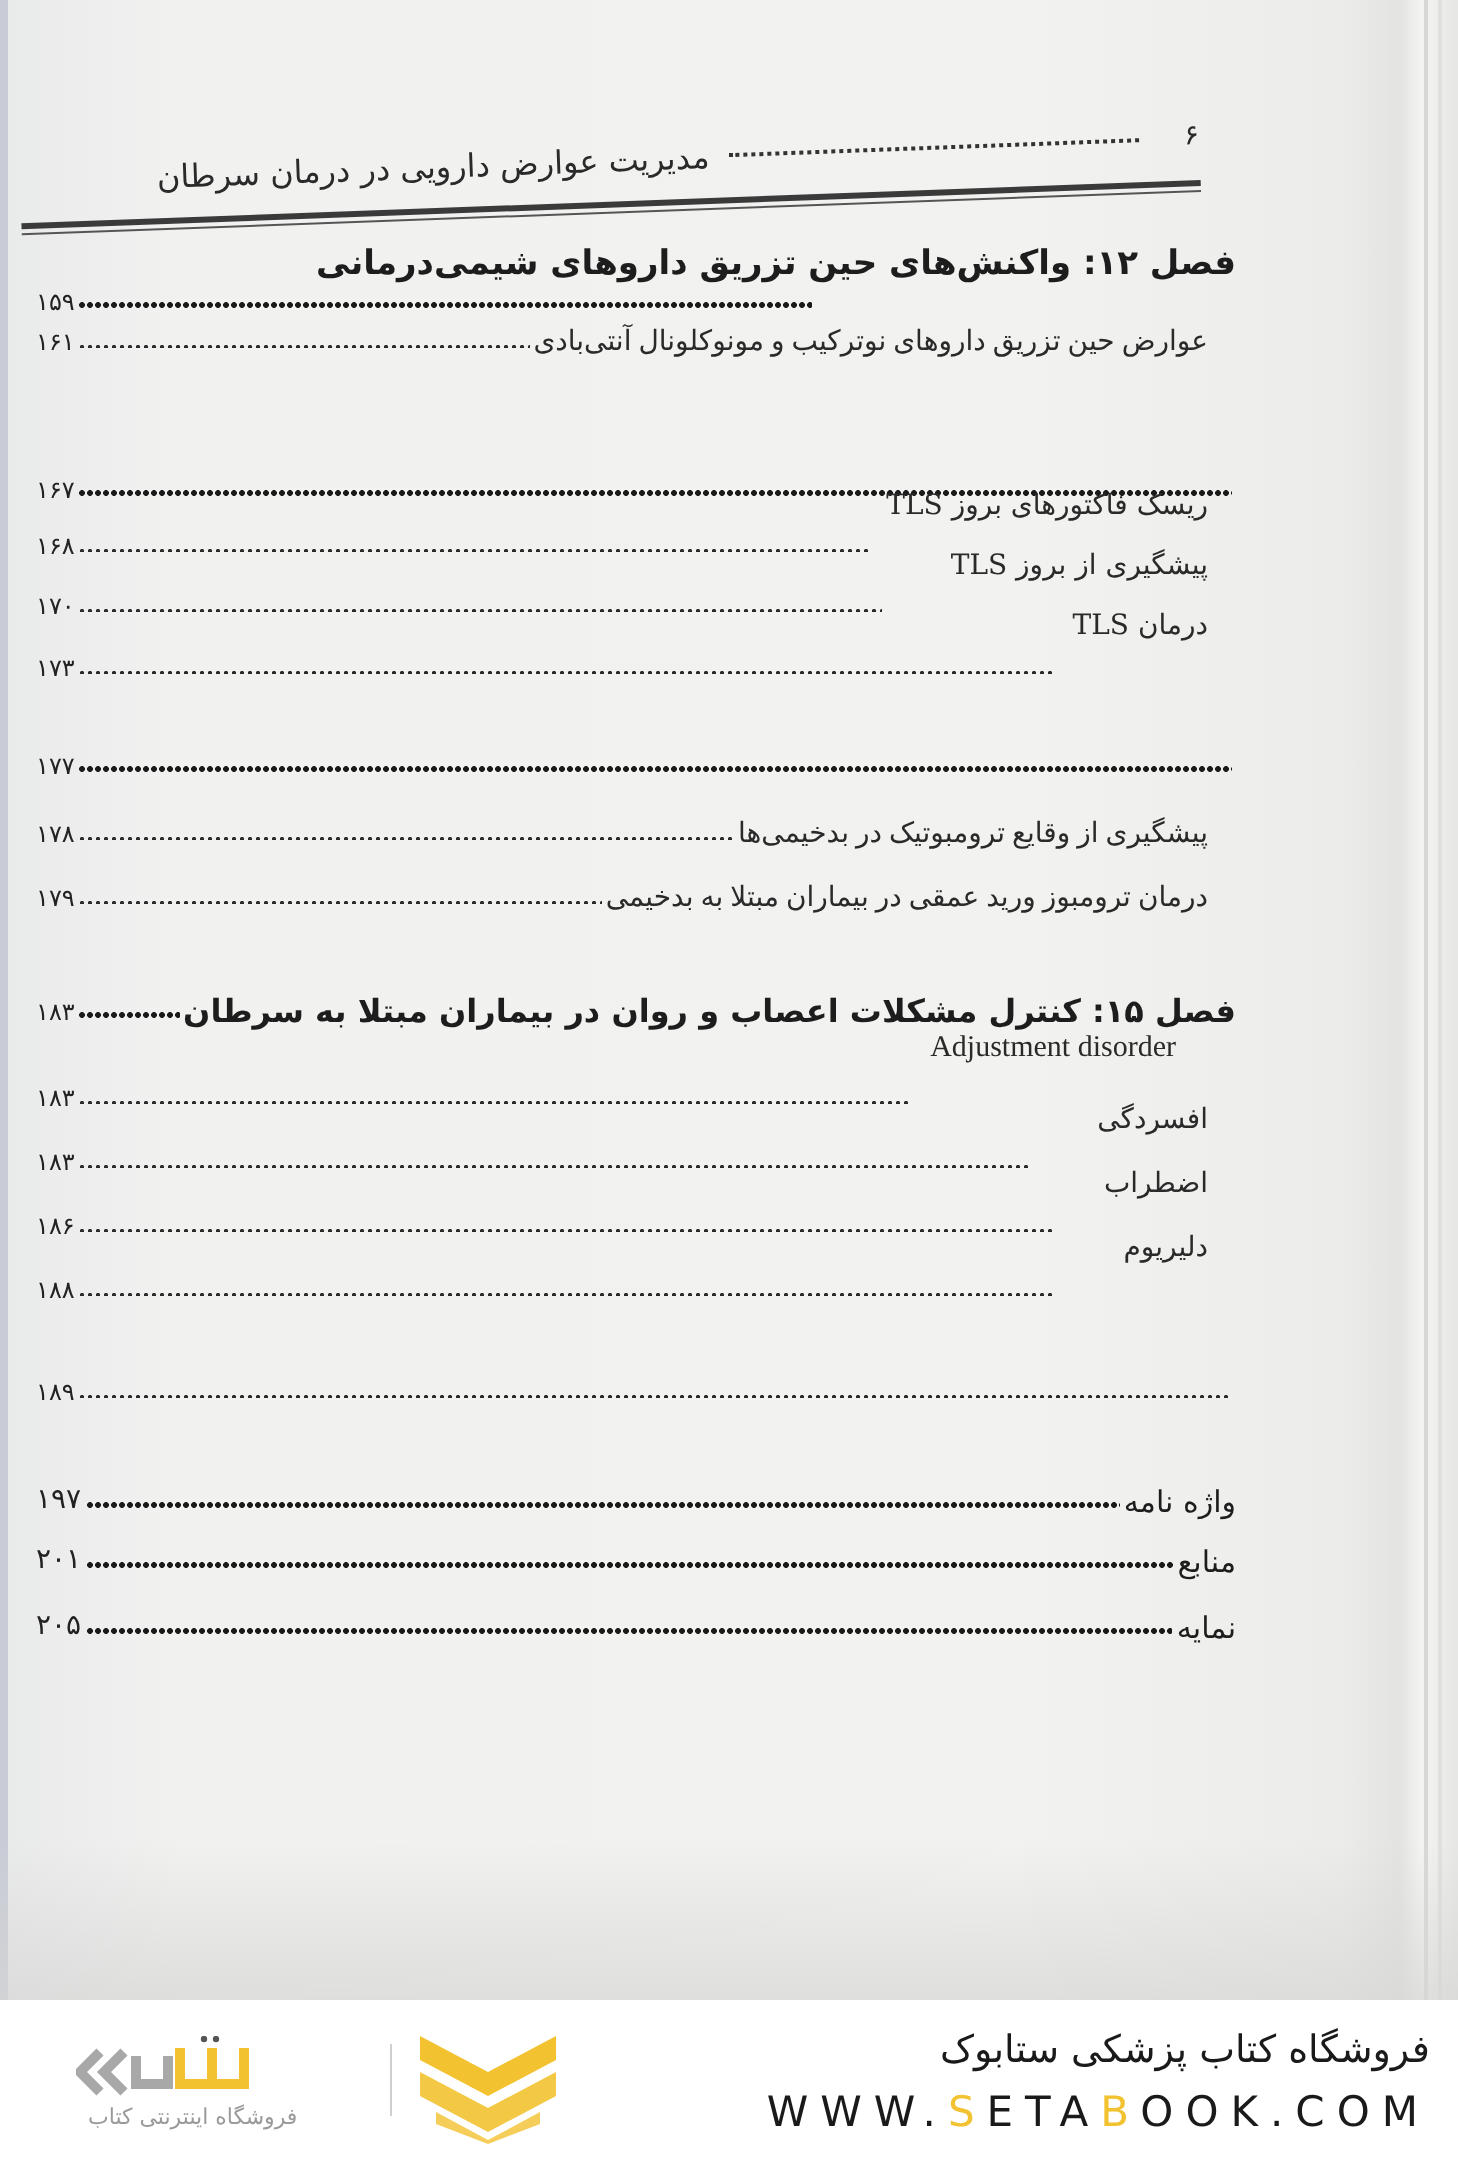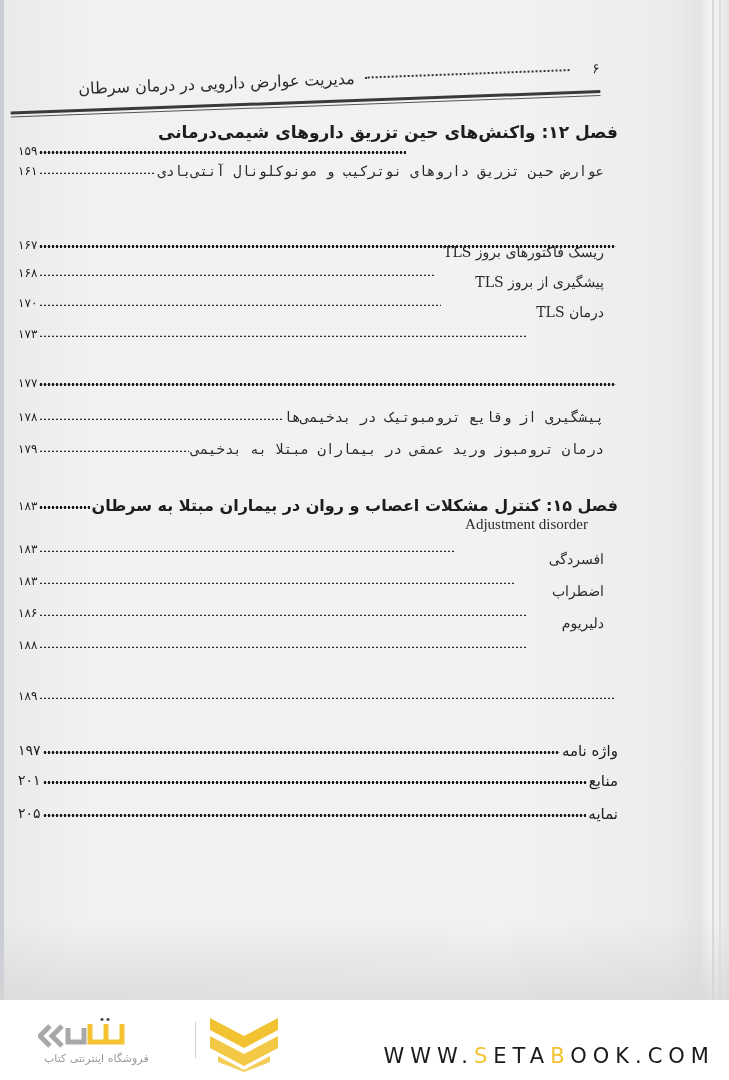--- a/index.html
+++ b/index.html
@@ -53,21 +53,21 @@
     .toc-row .leader {
       flex: 1 1 auto; height: 2px; margin: 0 2px 6px 2px;
       background-image: radial-gradient(circle, #2a2a2a 0.9px, transparent 1.2px);
       background-size: 4px 3px; background-repeat: repeat-x;
     }
     .toc-row .leader.bold {
       background-image: radial-gradient(circle, #1a1a1a 1.3px, transparent 1.6px);
       background-size: 4px 3px; height: 3px;
     }
     .toc-row .title {
-      font-family: Liberation Mono, monospace; direction: rtl; white-space: nowrap;
+      font-family: Liberation Serif, serif; direction: rtl; white-space: nowrap;
       flex: 0 0 auto; color: #2a2a2a;
     }
     .chapter .title { font-family: "DejaVu Sans", sans-serif; font-weight: bold; font-size: 17px; color: #1d1d1d; }
     .section .title { font-size: 14px; }
     .section .title-wrap { margin-right: 14px; }
 
     
     .split .title-line {
       position: absolute; right: 0; font-family: "DejaVu Serif", serif; direction: rtl;
       white-space: nowrap; color: #2a2a2a;
@@ -234,14 +234,15 @@
     <circle cx="64" cy="1.5" r="1.6" fill="#555"></circle>
       <circle cx="70" cy="1.5" r="1.6" fill="#555"></circle>
   </svg>
   <span class="brand-sub">فروشگاه اینترنتی کتاب</span>
   <div class="brand-divider"></div>
   <svg class="brand-mark" viewBox="0 0 68 56">
     <polygon points="0,2 34,20 68,2 68,14 34,32 0,14" fill="#f2c230"></polygon>
     <polygon points="0,20 34,38 68,20 68,32 34,50 0,32" fill="#f2c230" opacity="0.9"></polygon>
     <polygon points="8,40 34,54 60,40 60,46 34,56 8,46" fill="#f2c230" opacity="0.8"></polygon>
   </svg>
+  <span class="store-name">فروشگاه کتاب پزشکی ستابوک</span>
   <span class="store-url"><span>WWW.</span><span class="hl">S</span><span>ETA</span><span class="hl">B</span><span>OOK.COM</span></span>
 </div>
 
 </body></html>

